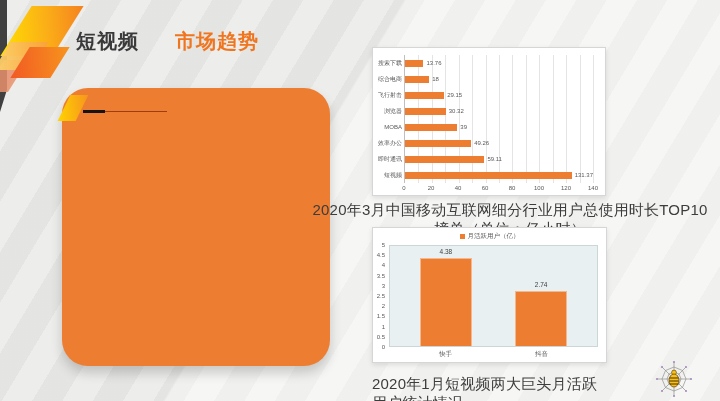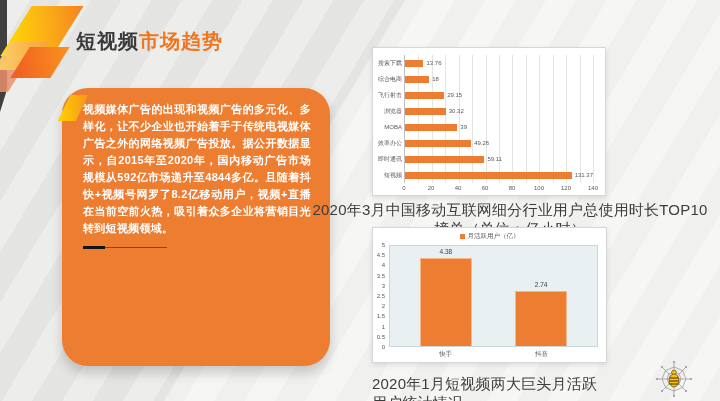--- a/index.html
+++ b/index.html
@@ -18,21 +18,21 @@
   .pgram { position:absolute; transform:skewX(-32deg); }
   .pg-main { left:16px; top:6px; width:52px; height:50px;
     background:linear-gradient(55deg,#ffe100 0%,#fbaf17 55%,#f58220 100%); }
   .pg-mid  { left:2px;  top:42px; width:38px; height:28px; background:linear-gradient(55deg,#fcd470,#f9a13a); opacity:.95; }
   .pg-red  { left:20px; top:47px; width:40px; height:31px; background:linear-gradient(55deg,#f15a24,#f7941d); }
   .pg-tail { left:-6px; top:60px; width:24px; height:32px; background:#e9926c; opacity:.85; }
 
   
   .title { position:absolute; left:76px; top:28px; font-size:20px; font-weight:bold; letter-spacing:1px; }
   .title .t-black { color:#3a3a3a; }
-  .title .t-orange { color:#f0751f; }
+  .title .t-orange { color:#f0751f;margin-left:36px; }
 
   
   .infobox { position:absolute; left:62px; top:88px; width:268px; height:278px;
     background:#ed7d31; border-radius:26px; padding:13px 19px 12px 21px;
     box-shadow:0 7px 12px rgba(0,0,0,0.18); }
   .infobox p { color:#ffffff; font-size:11px; font-weight:bold; line-height:17px;
     letter-spacing:0.3px; text-align:justify; }
   .divider { display:flex; align-items:center; margin:9px 0 8px 0; }
   .divider .d1 { width:22px; height:3px; background:#141414; }
   .divider .d2 { width:62px; height:1px; background:#9c3e12; }
@@ -87,21 +87,20 @@
   <div class="pgram pg-tail"></div>
   <div class="pgram pg-main"></div>
   <div class="pgram pg-mid"></div>
   <div class="pgram pg-red"></div>
 
   <div class="title">
     <span class="t-black">短视频</span><span class="t-orange">市场趋势</span>
   </div>
 
   <div class="infobox">
-    <p>视频媒体广告的出现和视频广告的多元化、多样化，让不少企业也开始着手于传统电视媒体广告之外的网络视频广告投放。据公开数据显示，自2015年至2020年，国内移动广告市场规模从592亿市场递升至4844多亿。且随着抖快+视频号网罗了8.2亿移动用户，视频+直播在当前空前火热，吸引着众多企业将营销目光转到短视频领域。</p>
     <div class="divider">
       <span class="d1"></span>
       <span class="d2"></span>
     </div>
   </div>
   <div class="box-deco"></div>
 
   <div class="card top-chart">
     <div class="hplot" id="hplot">
         <div class="hgrid" style="left: 7.14286%;"></div>

